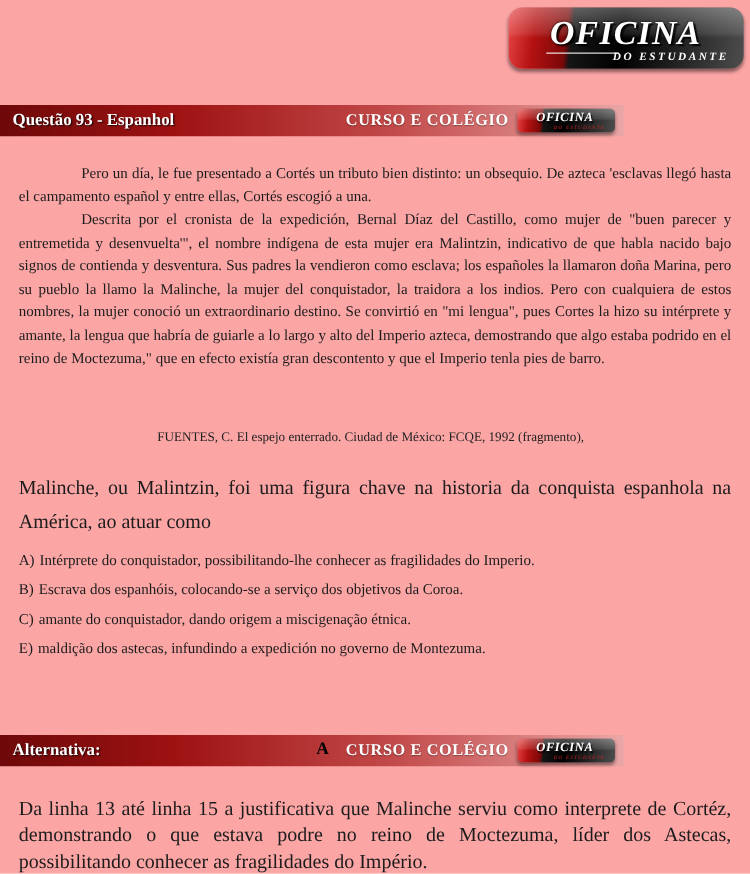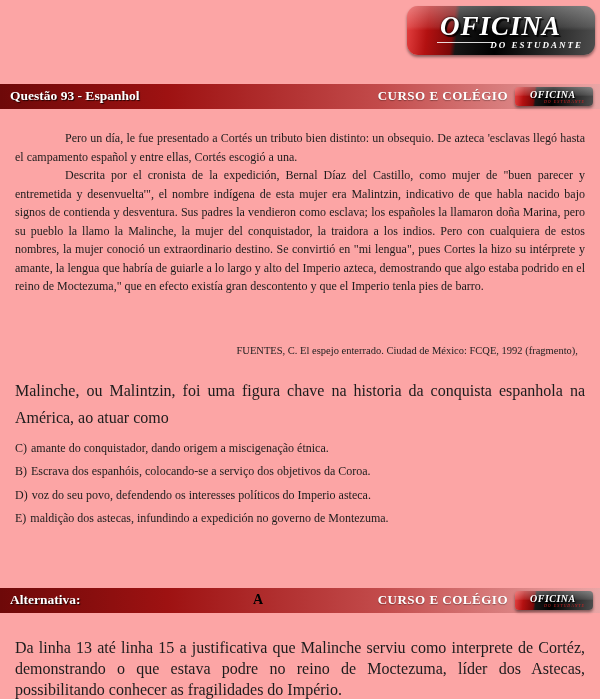--- a/index.html
+++ b/index.html
@@ -66,21 +66,21 @@
     font-weight: bold;
     font-style: italic;
     color: #ffffff;
     letter-spacing: 2px;
   }
 
   
   .bar {
     position: absolute;
     left: 0;
-    width: 600px;
+    width: 499px;
     height: 25px;
     background: linear-gradient(to right,
       #6e0909 0%, #9e1212 28%, #c24a4a 63%, #eaa6a6 100%);
   }
   .bar1 { top: 84px; }
   .bar2 { top: 588px; }
   .bar .bar-title {
     position: absolute;
     left: 10px;
     top: 4px;
@@ -146,21 +146,21 @@
     line-height: 18.5px;
     text-align: justify;
   }
   .passage p { margin: 0; text-indent: 50px; }
 
   .citation {
     position: absolute;
     top: 345px;
     left: 15px;
     width: 563px;
-    text-align: right;
+    text-align: center;
     font-size: 10.5px;
     color: #222222;
   }
 
   
   .stem {
     position: absolute;
     top: 377px;
     left: 15px;
     width: 570px;
@@ -213,27 +213,27 @@
     <p>Pero un día, le fue presentado a Cortés un tributo bien distinto: un obsequio. De azteca 'esclavas llegó hasta el campamento español y entre ellas, Cortés escogió a una.</p>
     <p>Descrita por el cronista de la expedición, Bernal Díaz del Castillo, como mujer de "buen parecer y entremetida y desenvuelta'", el nombre indígena de esta mujer era Malintzin, indicativo de que habla nacido bajo signos de contienda y desventura. Sus padres la vendieron como esclava; los españoles la llamaron doña Marina, pero su pueblo la llamo la Malinche, la mujer del conquistador, la traidora a los indios. Pero con cualquiera de estos nombres, la mujer conoció un extraordinario destino. Se convirtió en "mi lengua", pues Cortes la hizo su intérprete y amante, la lengua que habría de guiarle a lo largo y alto del Imperio azteca, demostrando que algo estaba podrido en el reino de Moctezuma," que en efecto existía gran descontento y que el Imperio tenla pies de barro.</p>
   </div>
 
   <div class="citation">FUENTES, C. El espejo enterrado. Ciudad de México: FCQE, 1992 (fragmento),</div>
 
   <div class="stem">Malinche, ou Malintzin, foi uma figura chave na historia da conquista espanhola na América, ao atuar como</div>
 
   <div class="options">
     <div class="option">
+      <span class="opt-label">A)</span><span>Intérprete do conquistador, possibilitando-lhe conhecer as fragilidades do Imperio.</span>
+    </div>
+    <div class="option">
+      <span class="opt-label">B)</span><span>Escrava dos espanhóis, colocando-se a serviço dos objetivos da Coroa.</span>
+    </div>
+    <div class="option">
       <span class="opt-label">C)</span><span>amante do conquistador, dando origem a miscigenação étnica.</span>
-    </div>
-    <div class="option">
-      <span class="opt-label">B)</span><span>Escrava dos espanhóis, colocando-se a serviço dos objetivos da Coroa.</span>
-    </div>
-    <div class="option">
-      <span class="opt-label">D)</span><span>voz do seu povo, defendendo os interesses políticos do Imperio asteca.</span>
     </div>
     <div class="option">
       <span class="opt-label">E)</span><span>maldição dos astecas, infundindo a expedición no governo de Montezuma.</span>
     </div>
   </div>
 
   <div class="bar bar2">
     <span class="bar-title">Alternativa:</span>
     <span class="answer-value">A</span>
     <span class="curso-label">CURSO E COLÉGIO</span>

